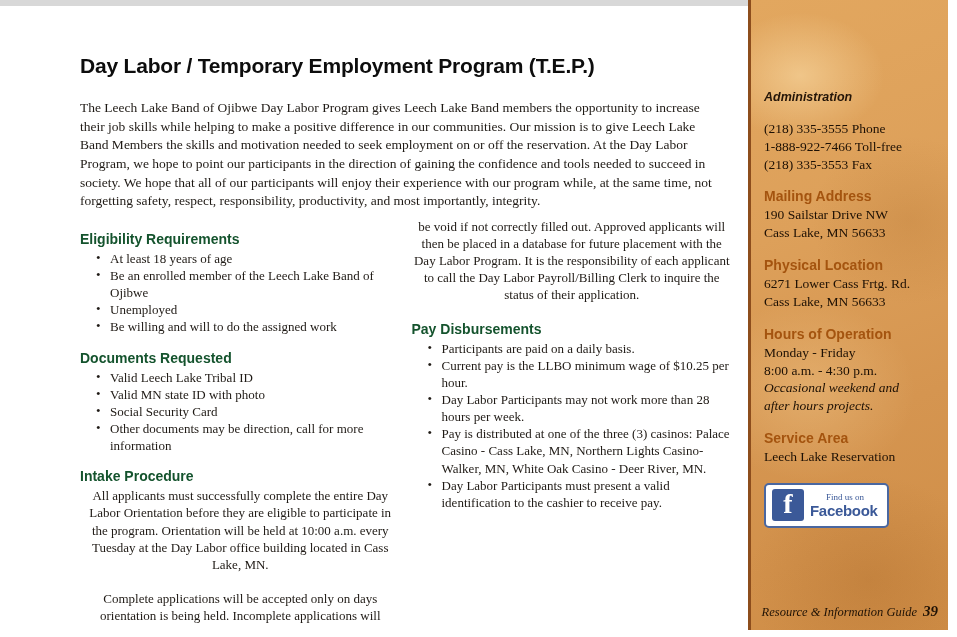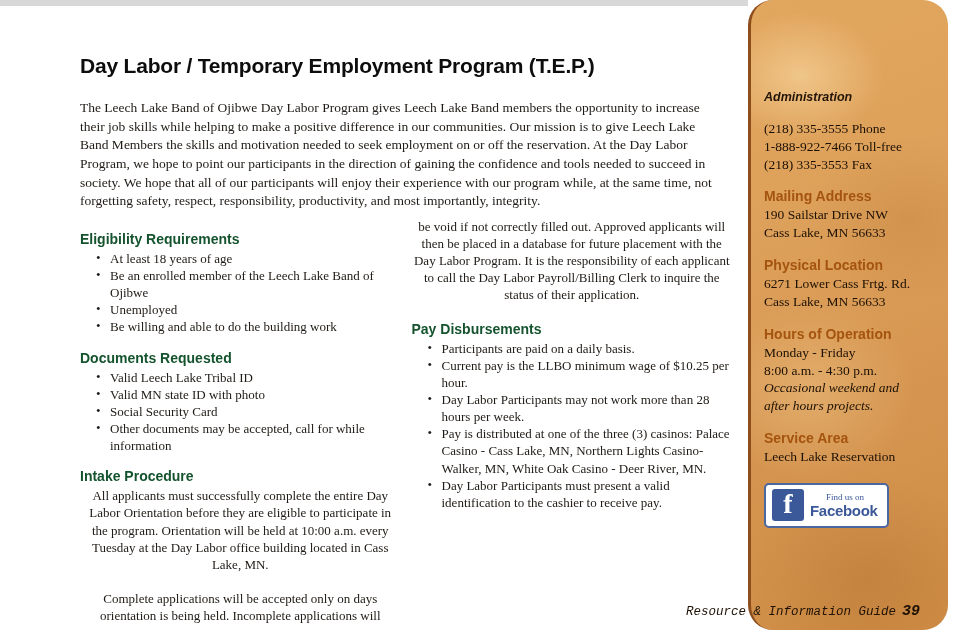--- a/index.html
+++ b/index.html
@@ -85,21 +85,20 @@
     left: 748px; top: 0;
     width: 200px; height: 630px;
     border-left: 3px solid #8d4d1c;
     padding: 90px 14px 0 13px;
     background:
       radial-gradient(ellipse 120px 90px at 25% 12%, rgba(255,230,180,0.50), rgba(255,230,180,0) 70%),
       radial-gradient(ellipse 140px 120px at 80% 35%, rgba(160,95,30,0.18), rgba(160,95,30,0) 70%),
       radial-gradient(ellipse 150px 130px at 30% 62%, rgba(255,225,170,0.28), rgba(255,225,170,0) 70%),
       radial-gradient(ellipse 160px 140px at 60% 92%, rgba(150,85,25,0.22), rgba(150,85,25,0) 75%),
       linear-gradient(160deg, #e2a75f 0%, #dda05a 35%, #d59550 65%, #cf8d46 100%);
-    border-radius: 25px;
   }
   .admin-label {
     font-family: "Liberation Sans", sans-serif;
     font-weight: bold;
     font-style: italic;
     font-size: 12.5px;
     color: #241508;
     margin-bottom: 16px;
   }
   .sb-group { margin-bottom: 15px; }
@@ -151,25 +150,25 @@
   .fb-line2 {
     font-family: "Liberation Sans", sans-serif;
     font-weight: bold;
     font-size: 15px;
     line-height: 17px;
     letter-spacing: -0.3px;
   }
   
   .sb-footer {
     position: absolute;
-    right: 28px;
+    right: 10px;
     bottom: 10px;
     white-space: nowrap;
     text-align: right;
-    font-family: Liberation Mono, monospace;
+    font-family: Liberation Serif, serif;
     font-style: italic;
     font-size: 12.5px;
     color: #1f1205;
   }
   .sb-footer .page-num {
     font-weight: bold;
     font-size: 15px;
     margin-left: 6px;
   }
 </style>
@@ -183,29 +182,29 @@
     <h1 class="page-title">Day Labor / Temporary Employment Program (T.E.P.)</h1>
     <p class="intro">The Leech Lake Band of Ojibwe Day Labor Program gives Leech Lake Band members the opportunity to increase their job skills while helping to make a positive difference in our communities. Our mission is to give Leech Lake Band Members the skills and motivation needed to seek employment on or off the reservation. At the Day Labor Program, we hope to point our participants in the direction of gaining the confidence and tools needed to succeed in society. We hope that all of our participants will enjoy their experience with our program while, at the same time, not forgetting safety, respect, responsibility, productivity, and most importantly, integrity.</p>
 
     <div class="columns">
       <div class="col col-left">
         <h2 class="sec-heading">Eligibility Requirements</h2>
         <ul class="bullets">
           <li>At least 18 years of age</li>
           <li>Be an enrolled member of the Leech Lake Band of Ojibwe</li>
           <li>Unemployed</li>
-          <li>Be willing and able to do the building work</li>
+          <li>Be willing and will to do the assigned work</li>
         </ul>
 
         <h2 class="sec-heading">Documents Requested</h2>
         <ul class="bullets">
           <li>Valid Leech Lake Tribal ID</li>
           <li>Valid MN state ID with photo</li>
           <li>Social Security Card</li>
-          <li>Other documents may be accepted, call for while information</li>
+          <li>Other documents may be direction, call for more information</li>
         </ul>
 
         <h2 class="sec-heading">Intake Procedure</h2>
         <p class="body-para">All applicants must successfully complete the entire Day Labor Orientation before they are eligible to participate in the program. Orientation will be held at 10:00 a.m. every Tuesday at the Day Labor office building located in Cass Lake, MN.</p>
         <p class="body-para">Complete applications will be accepted only on days orientation is being held. Incomplete applications will</p>
       </div>
 
       <div class="col col-right">
         <p class="body-para first">be void if not correctly filled out. Approved applicants will then be placed in a database for future placement with the Day Labor Program. It is the responsibility of each applicant to call the Day Labor Payroll/Billing Clerk to inquire the status of their application.</p>
 

